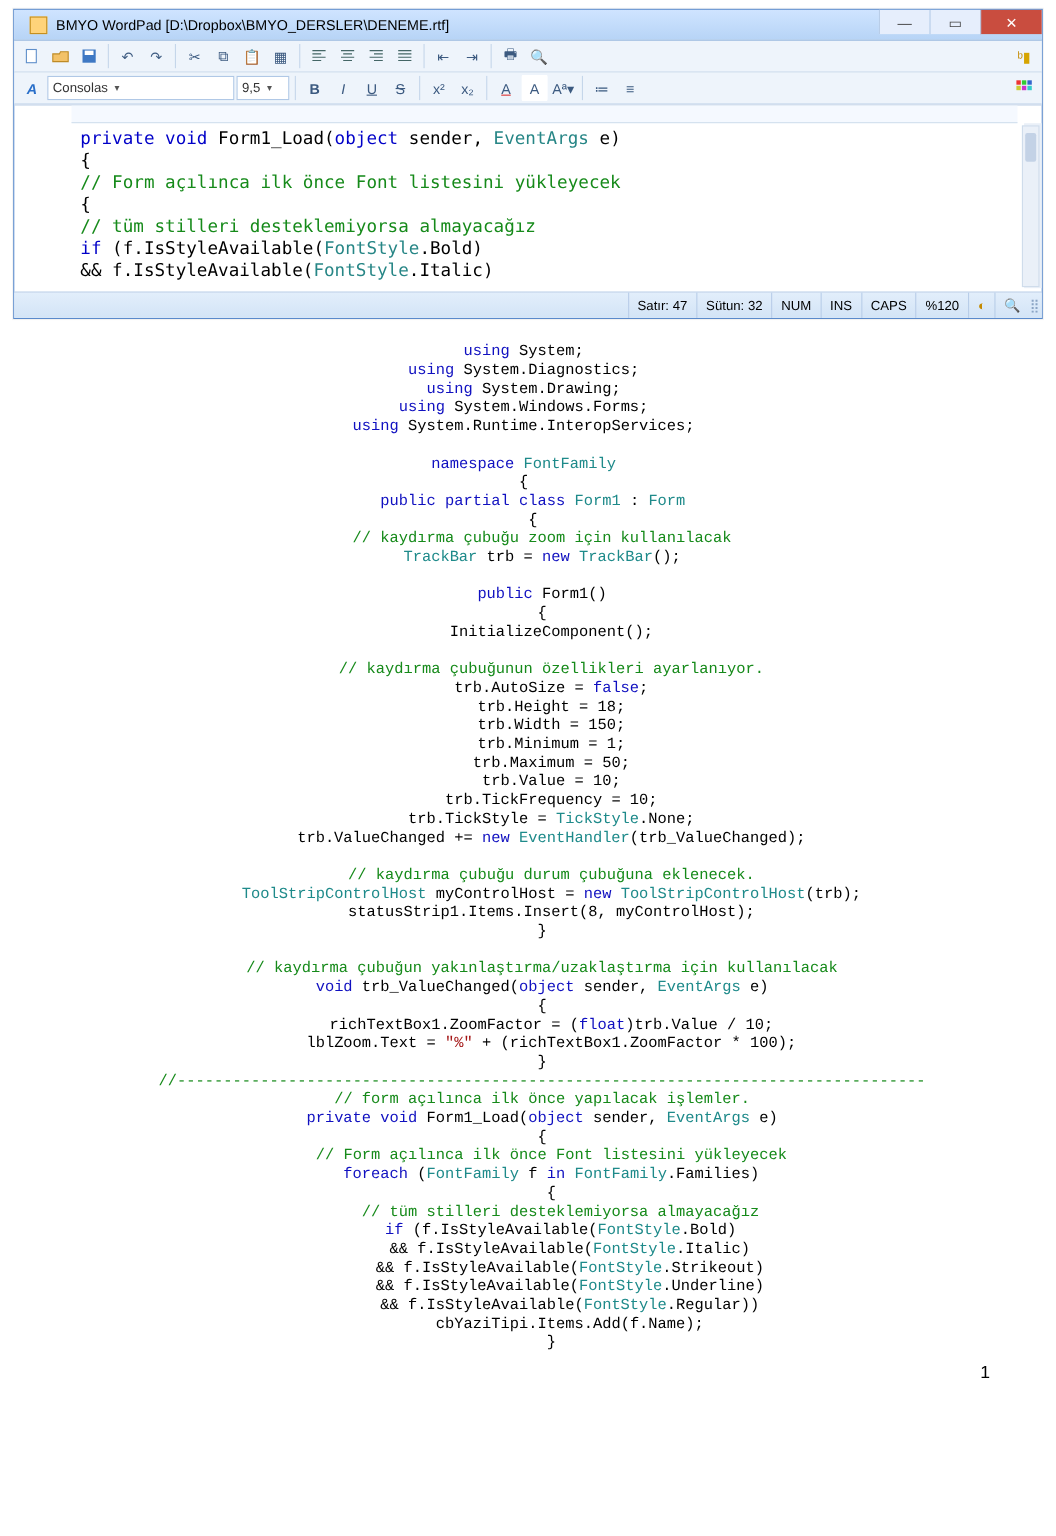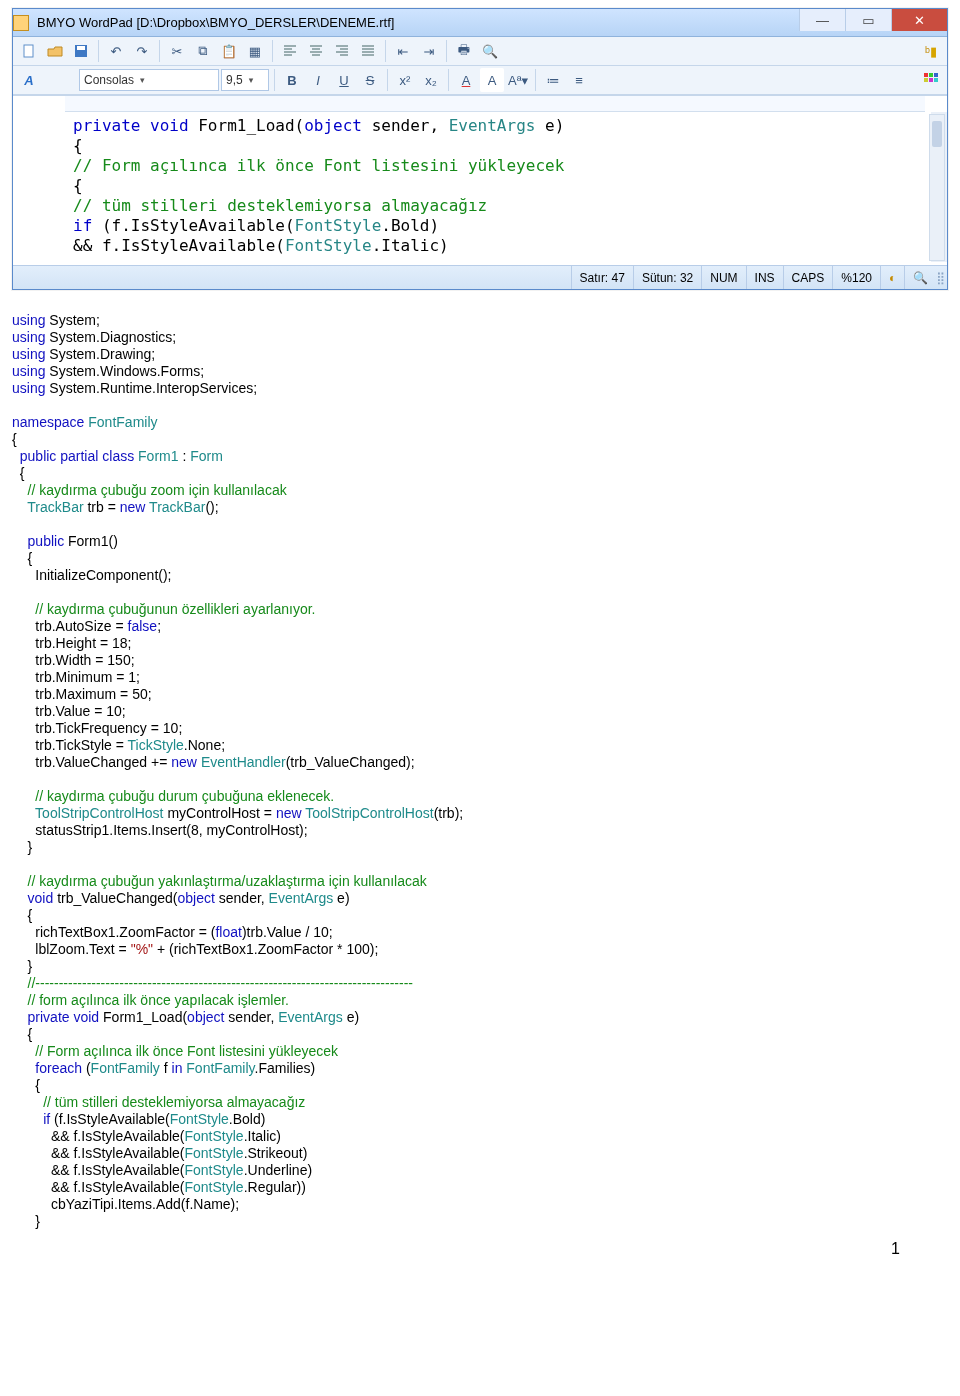--- a/index.html
+++ b/index.html
@@ -10,21 +10,21 @@
     margin: 8px 12px 12px 12px;
     border: 1px solid #5a8acb;
     background: #fff;
     box-shadow: 0 0 0 1px rgba(0,0,0,.05);
   }
   .titlebar {
     height: 28px;
     background: linear-gradient(#cfe4ff,#b7d4f6);
     display: flex;
     align-items: center;
-    padding-left: 0;
+    padding-left: 14px;
     border-bottom: 1px solid #8fb3dc;
     position: relative;
   }
   .app-icon {
     width: 16px; height: 16px;
     background: #ffd37a;
     border: 1px solid #c58f1f;
     margin-right: 8px;
     position: relative;
   }
@@ -79,26 +79,27 @@
     display:flex; align-items:center; height:24px;
     background:linear-gradient(#e2eefb,#d3e4f6);
     border-top:1px solid #b8cde8; font-size:12px;padding-left:20px;
   }
   .stat-cell { padding:0 8px; border-left:1px solid #b8cde8; height:100%; display:flex; align-items:center; }
   .stat-cell:first-child{border-left:none;}
   .grip { margin-left:auto; padding-right:4px; color:#8aa4c4; letter-spacing:-2px;}
   
   
   .code-listing {
-    font-family: Liberation Sans, sans-serif;
+    font-family: Liberation Mono, monospace;
     font-size: 14px;
     line-height: 17px;
     padding: 10px 20px 10px 12px;
     white-space: pre;
     color:#000;
+    text-align:center;
   }
   .code-listing .kw { color:#1010c0; font-weight:normal; }
   .code-listing .type { color:#1e8a8a; }
   .code-listing .cm { color:#168a1a; }
   .code-listing .str { color:#a31515; }
   
   .page-num { text-align:right; font-size:16px; color:#000; padding:0 60px 20px 0;}
   
   
   .ico { width:16px; height:16px; }
@@ -171,21 +172,21 @@
       <div class="tbtn">🖶</div>
       <div class="tbtn">🔍</div>
       <div style="flex:1"></div>
       <div class="tbtn" style="color:#c48a00;">ᵇ<span style="color:#d6a400">▮</span></div>
     </div>
   </div>
 
   <div class="toolbar">
     <div class="trow">
       <div class="tbtn" style="font-style:italic;color:#2a6fc9;font-weight:bold;">A</div>
-      <div class="combo" style="width:140px;margin-left:36px;">
+      <div class="combo" style="width:170px;">
         <span>Consolas</span>
         <span class="caret">▾</span>
       </div>
       <div class="combo" style="width:48px;">
         <span>9,5</span>
         <span class="caret">▾</span>
       </div>
       <div class="sep"></div>
       <div class="tbtn" style="font-weight:bold;">B</div>
       <div class="tbtn" style="font-style:italic;">I</div>

